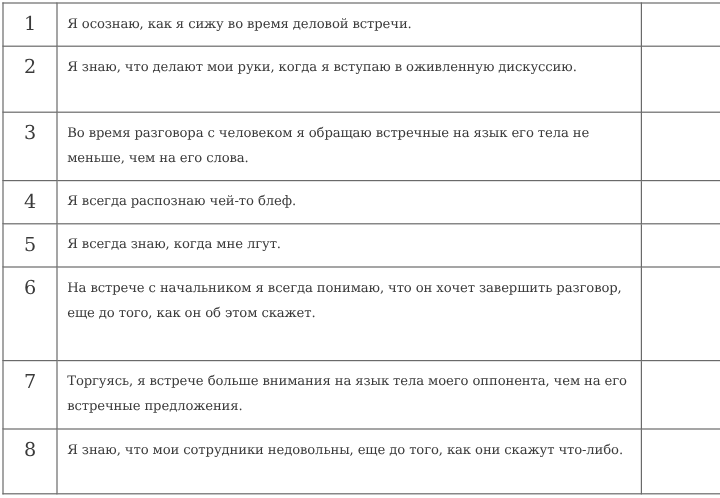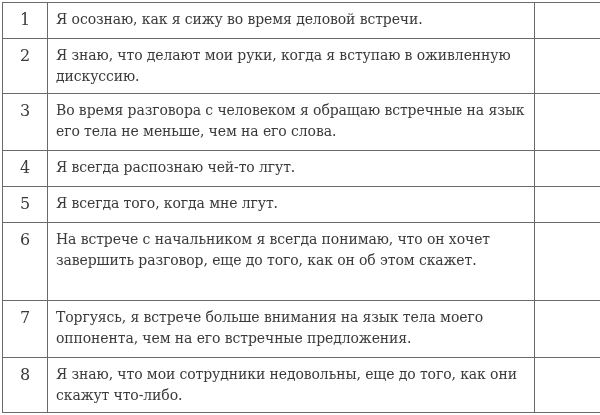--- a/index.html
+++ b/index.html
@@ -29,21 +29,21 @@
       padding: 0;
     }
     td.num {
       width: 44px;
       text-align: center;
       font-size: 16px;
       padding-top: 7px !important;
     }
     td.text {
       width: 472px;
-      font-size: 14px;
+      font-size: 11px;
       line-height: 21px;
       padding: 6px 6px 6px 8px !important;
       letter-spacing: -0.1px;
     }
     td.answer {
       width: 76px;
     }
     tr.r1 { height: 36px; }
     tr.r2 { height: 55px; }
     tr.r3 { height: 57px; }
@@ -68,26 +68,26 @@
       <td class="text">Я знаю, что делают мои руки, когда я вступаю в оживленную дискуссию.</td>
       <td class="answer"></td>
     </tr>
     <tr class="r3">
       <td class="num">3</td>
       <td class="text">Во время разговора с человеком я обращаю встречные на язык его тела не меньше, чем на его слова.</td>
       <td class="answer"></td>
     </tr>
     <tr class="r4">
       <td class="num">4</td>
-      <td class="text">Я всегда распознаю чей-то лгут.</td>
+      <td class="text">Я всегда распознаю чей-то блеф.</td>
       <td class="answer"></td>
     </tr>
     <tr class="r5">
       <td class="num">5</td>
-      <td class="text">Я всегда того, когда мне лгут.</td>
+      <td class="text">Я всегда знаю, когда мне лгут.</td>
       <td class="answer"></td>
     </tr>
     <tr class="r6">
       <td class="num">6</td>
       <td class="text">На встрече с начальником я всегда понимаю, что он хочет завершить разговор, еще до того, как он об этом скажет.</td>
       <td class="answer"></td>
     </tr>
     <tr class="r7">
       <td class="num">7</td>
       <td class="text">Торгуясь, я встрече больше внимания на язык тела моего оппонента, чем на его встречные предложения.</td>

